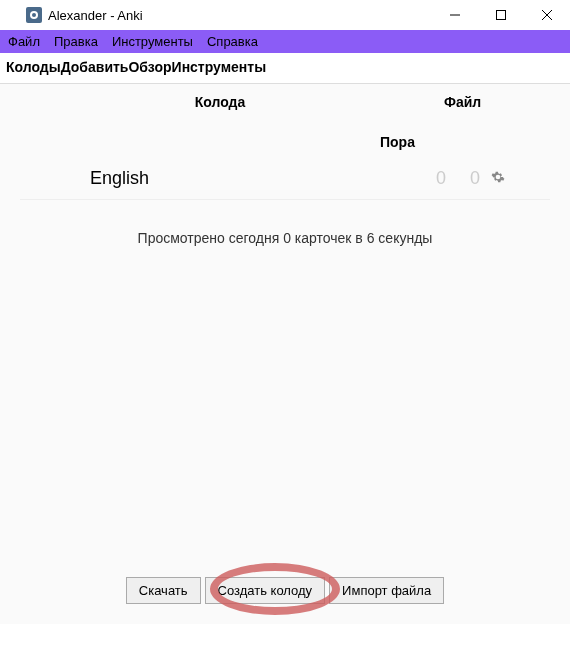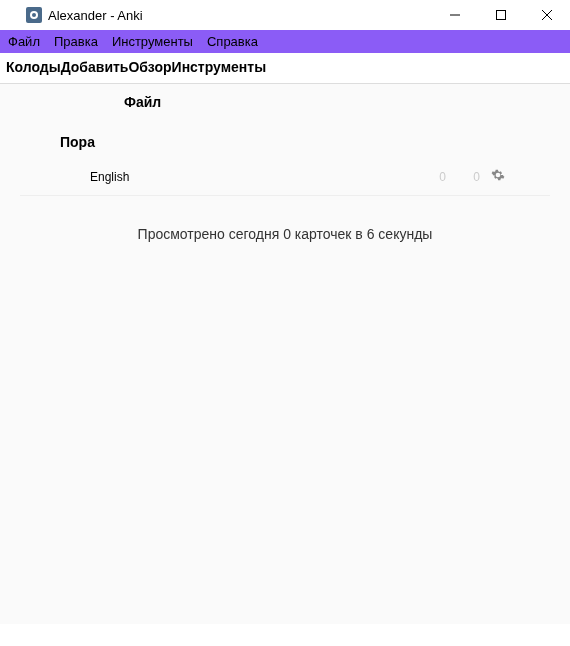--- a/index.html
+++ b/index.html
@@ -84,21 +84,21 @@
     font-size: 14px;
   }
   .deck-header .col-name { flex: 1; text-align: center; }
   .deck-header .col-due { width: 60px; text-align: left; margin-top: 40px; }
   .deck-header .col-new { width: 70px; text-align: left; padding-left: 4px; }
 
   .deck-row {
     display: flex;
     align-items: center;
     padding: 10px 40px;
-    font-size: 12px;
+    font-size: 18px;
     border-bottom: 1px solid #eee;
   }
   .deck-row .deck-name { flex: 1; text-align: left; padding-left: 30px; color: #000; }
   .deck-row .deck-due { width: 60px; text-align: right; color: #ccc; }
   .deck-row .deck-new { width: 40px; text-align: right; color: #ccc; padding-right: 6px; }
   .deck-row .gear { width: 24px; text-align: center; color: #999; cursor: pointer; }
 
   .status-line {
     text-align: center;
     padding: 30px 0 0 0;
@@ -175,31 +175,38 @@
 <div class="tabs">
   <span>Колоды</span>
   <span>Добавить</span>
   <span>Обзор</span>
   <span>Инструменты</span>
 </div>
 
 <div class="content">
 
   <div class="deck-header">
+    <div class="col-name">Колода</div>
     <div class="col-due">Пора</div>
     <div class="col-new">Файл</div>
   </div>
 
   <div class="deck-row">
     <div class="deck-name">English</div>
     <div class="deck-due">0</div>
     <div class="deck-new">0</div>
     <div class="gear">
       <svg width="14" height="14" viewBox="0 0 24 24">
         <path fill="#888" d="M12 8a4 4 0 100 8 4 4 0 000-8zm9 4a7 7 0 01-.1 1.2l2.1 1.6-2 3.5-2.5-1a7 7 0 01-2 1.2l-.4 2.7h-4l-.4-2.7a7 7 0 01-2-1.2l-2.5 1-2-3.5 2.1-1.6A7 7 0 013 12a7 7 0 01.1-1.2L1 9.2l2-3.5 2.5 1a7 7 0 012-1.2L8 2.8h4l.4 2.7a7 7 0 012 1.2l2.5-1 2 3.5-2.1 1.6c.1.4.1.8.1 1.2z"></path>
       </svg>
     </div>
   </div>
 
   <div class="status-line">Просмотрено сегодня 0 карточек в 6 секунды</div>
 
+  <div class="bottom-buttons">
+    <button class="btn">Скачать</button>
+    <button class="btn">Создать колоду</button>
+    <button class="btn">Импорт файла</button>
+    <div class="highlight-circle" style="left:210px; top:-14px;"></div>
+  </div>
 
 </div>
 
 </body></html>

